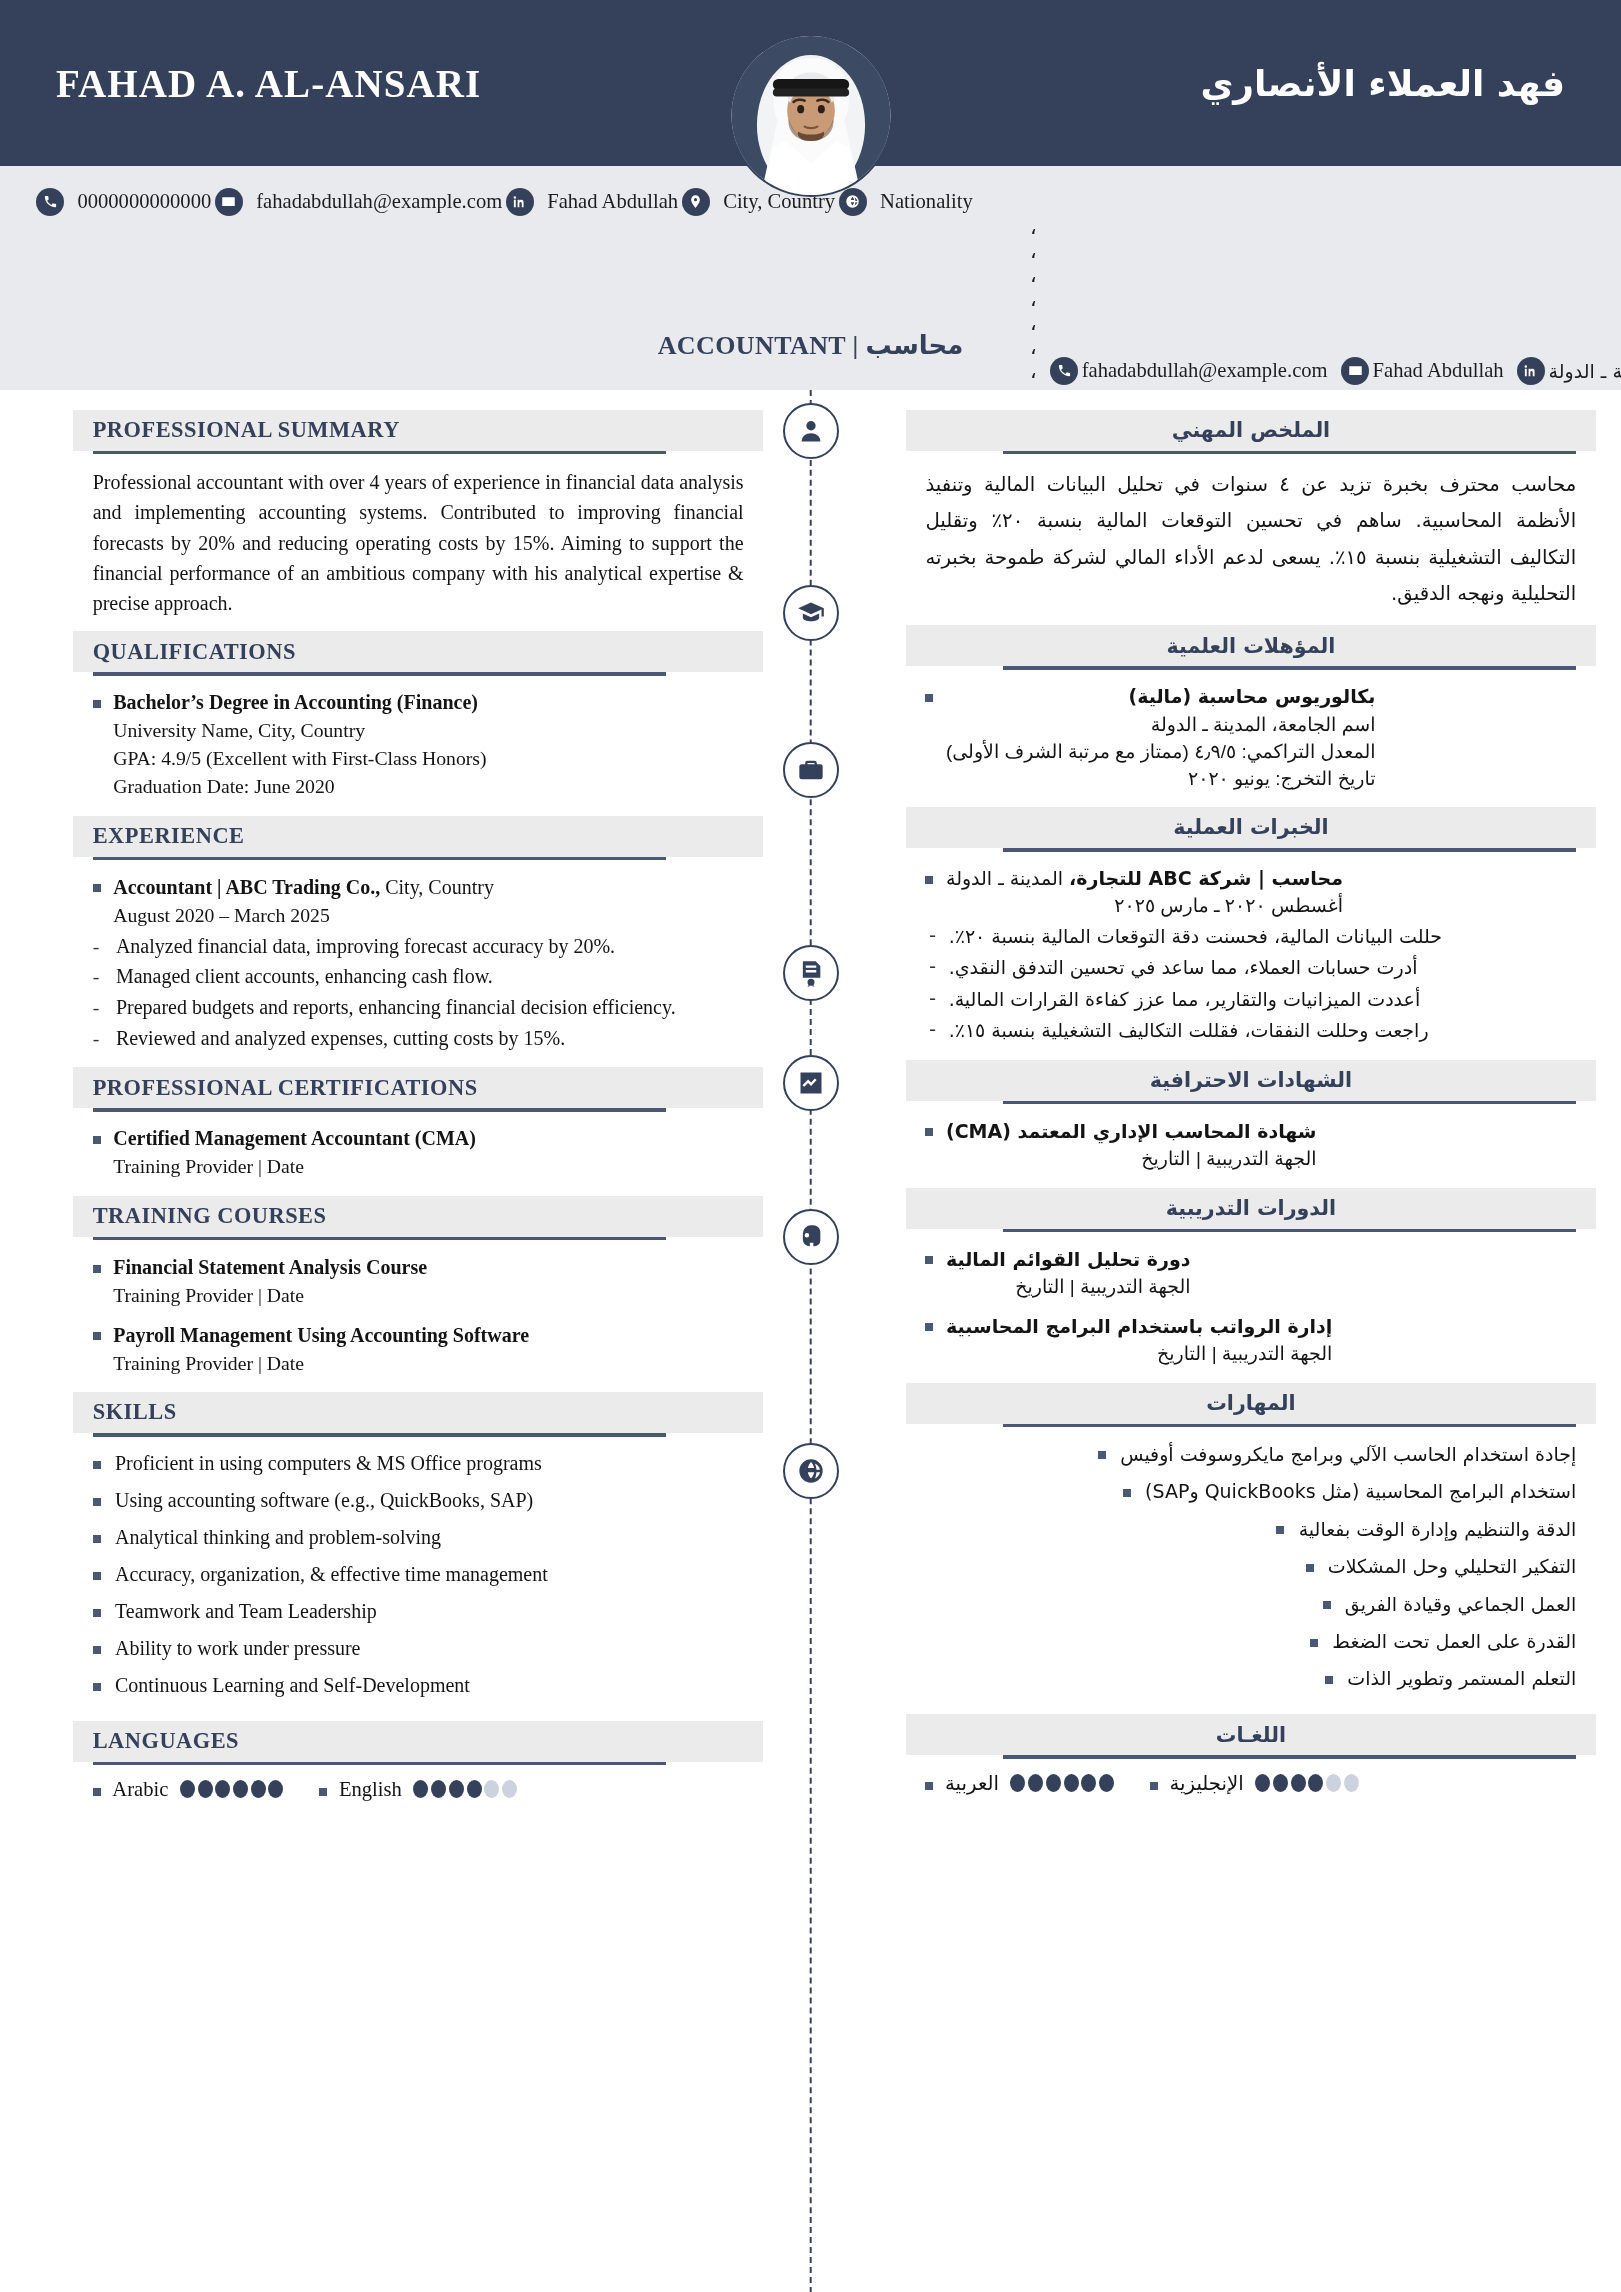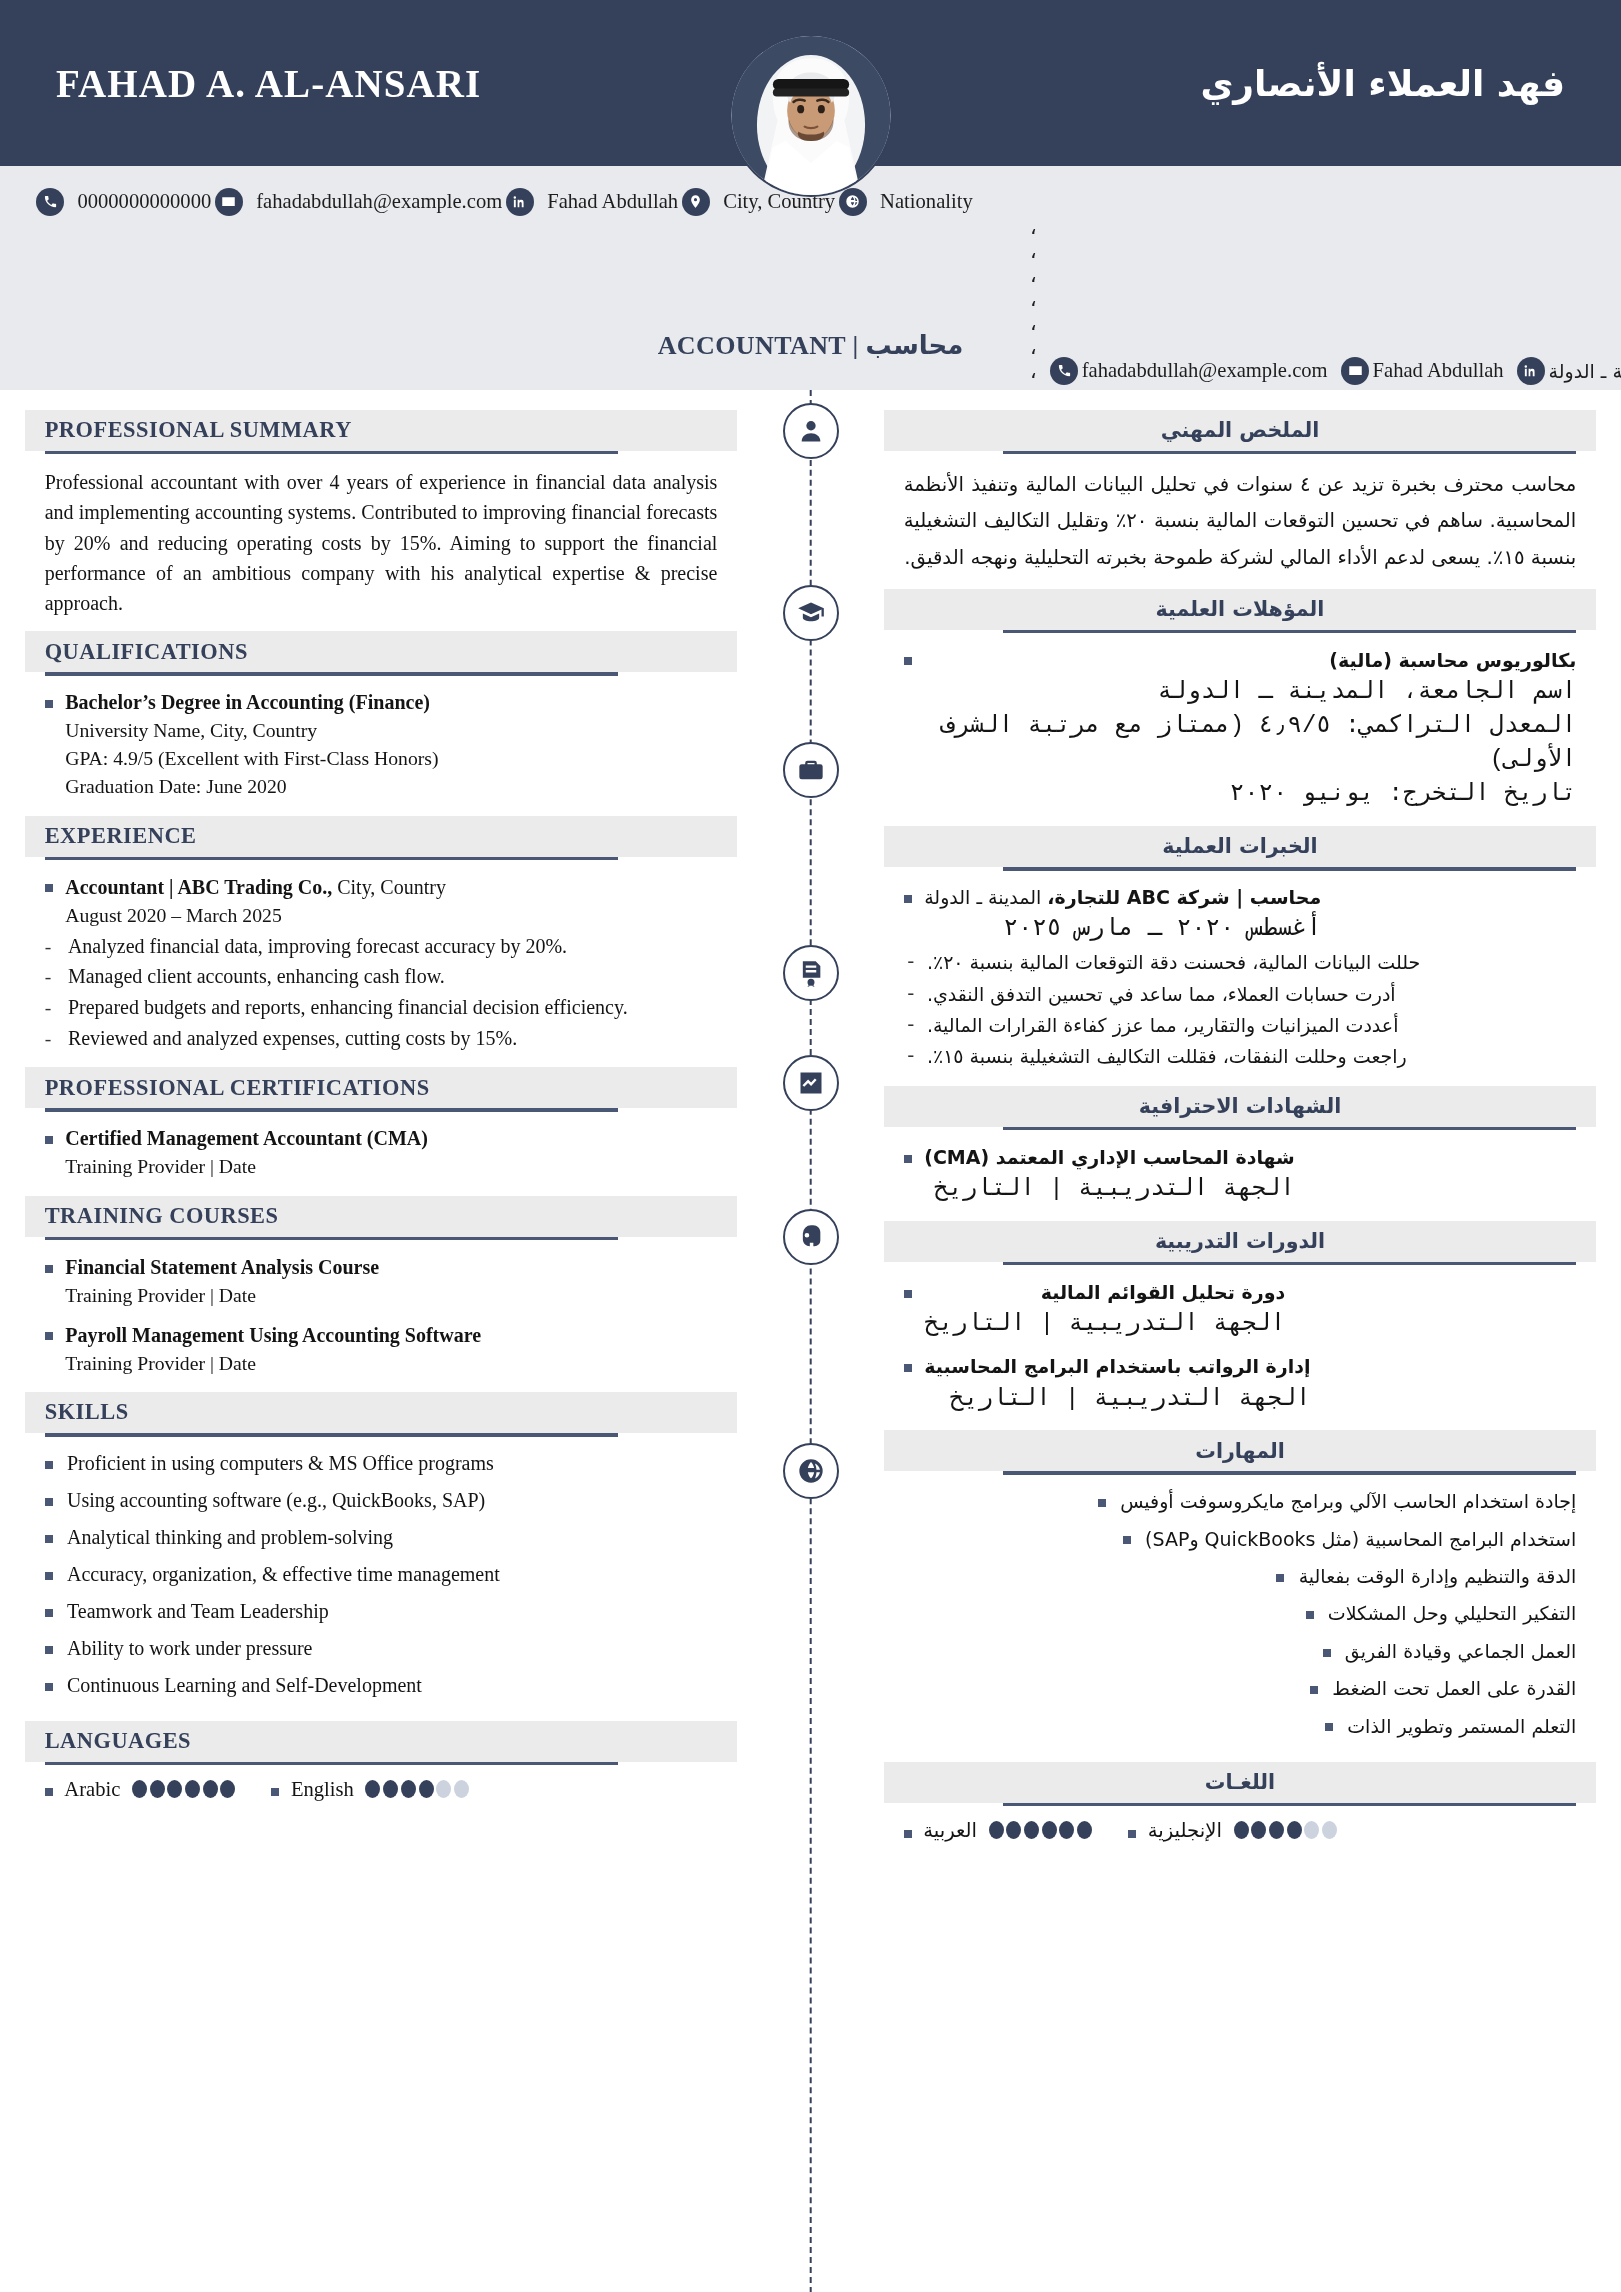--- a/index.html
+++ b/index.html
@@ -94,21 +94,21 @@
     height: 1903px;
     background: #ffffff;
     padding-top: 19.7px;
   }
   .spine {
     position: absolute; left: 50%; top: 0; bottom: 0;
     width: 0; border-left: 2.7px dashed #35415a;
     transform: translateX(-1.3px);
     z-index: 1;
   }
-  .cols { display: flex; position: relative; z-index: 2; }
+  .cols { display: flex; position: relative; z-index: 2; margin-left: 48px; }
   .col-en { width: 712px; margin-left: 25px; }
   .col-spacer { width: 147px; }
   .col-ar { width: 712px; margin-right: 25px; direction: rtl; font-family: "DejaVu Sans", sans-serif; }
 
   .sec { margin-bottom: 3.6px; }
   .sec-head {
     background: #ebebeb;
     height: 41px;
     display: flex; align-items: center;
     padding: 0 19.7px;
@@ -132,21 +132,21 @@
   .bsq {
     flex: 0 0 auto; width: 8px; height: 8px; background: #4a5876;
     margin-top: 11.6px;
   }
   .bdash { flex: 0 0 auto; width: 10.7px; color: #333; font-size: 19.7px; line-height: 1.45; }
   .bcontent { font-size: 20px; line-height: 1.45; color: #141414; }
   .bcontent.ar { font-size: 19px; line-height: 1.55; font-family: "DejaVu Sans", sans-serif; }
   .b-strong { font-weight: bold; }
   .b-sub { display: block; font-weight: normal; }
   .sub-line { font-size: 19.7px; color: #141414; line-height: 1.42; }
-  .sub-line.ar { font-size: 24px; font-family: Liberation Mono, monospace; }
+  .sub-line.ar { font-size: 19px; font-family: Liberation Sans, sans-serif; }
 
   .skill-line { display: flex; gap: 14.3px; margin-bottom: 8px; align-items: flex-start; }
   .skill-line.ar { flex-direction: row-reverse; justify-content: flex-end; }
 
   
   .node {
     position: absolute; left: 50%; transform: translateX(-50%);
     width: 56px; height: 56px; border-radius: 50%;
     background: #ffffff; border: 2.7px solid #35415a;
     display: flex; align-items: center; justify-content: center;

